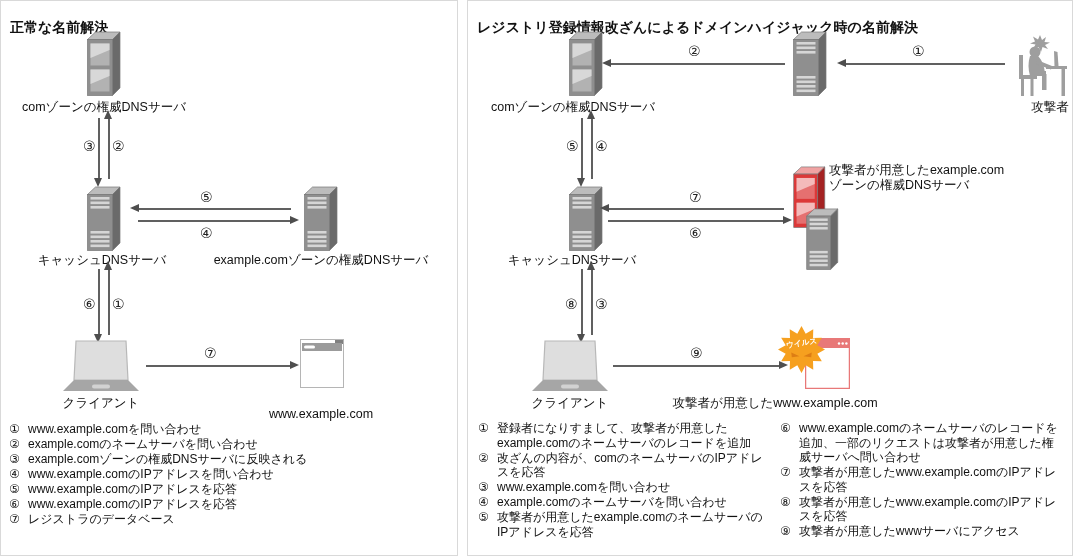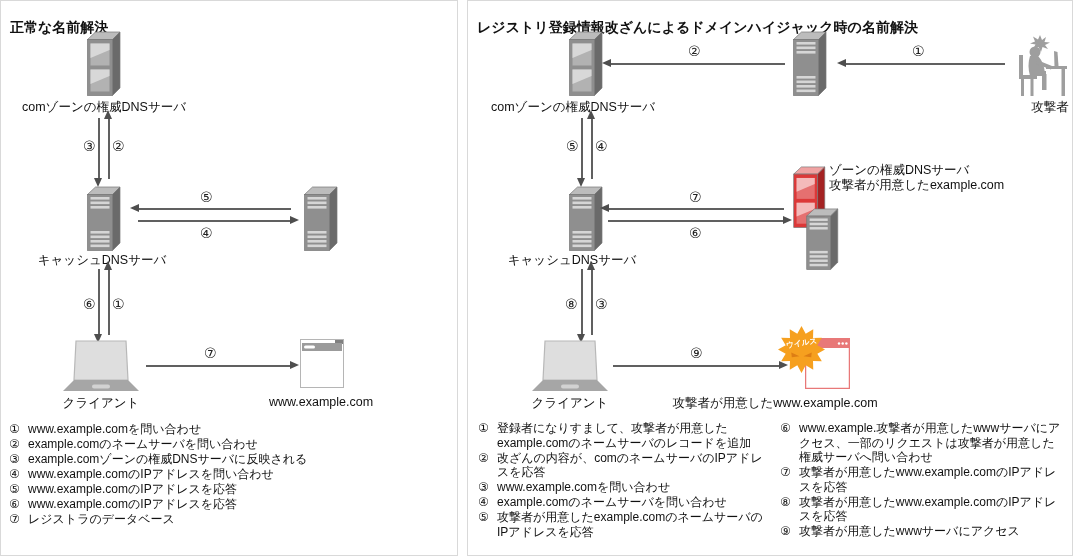--- a/index.html
+++ b/index.html
@@ -118,38 +118,39 @@
     <div class="lbl" style="left:101px;top:251px">キャッシュDNSサーバ</div>
 
     <div class="ah head-l" style="left:137px;top:207px;width:153px"></div>
     <div class="ah head-r" style="left:137px;top:219px;width:153px"></div>
     <span class="num" style="left:199px;top:189px">⑤</span>
     <span class="num" style="left:199px;top:225px">④</span>
 
     <svg class="icon srv" style="left:302px;top:184px" width="35" height="66" viewBox="0 0 35 66">
         <use href="#sym-rack"></use>
       </svg>
+    <div class="lbl" style="left:320px;top:251px">example.comゾーンの権威DNSサーバ</div>
 
     <div class="av head-d" style="left:97px;top:268px;height:66px"></div>
     <div class="av head-u" style="left:107px;top:268px;height:66px"></div>
     <span class="num" style="left:82px;top:296px">⑥</span>
     <span class="num" style="left:111px;top:296px">①</span>
 
     <svg class="icon" style="left:62px;top:339px" width="76" height="54" viewBox="0 0 76 54">
         <use href="#sym-laptop"></use>
       </svg>
     <div class="lbl" style="left:100px;top:394px">クライアント</div>
 
     <div class="ah head-r" style="left:145px;top:364px;width:145px"></div>
     <span class="num" style="left:203px;top:345px">⑦</span>
 
     <svg class="icon" style="left:299px;top:338px" width="44" height="49" viewBox="0 0 44 49">
         <use href="#sym-browser-gray"></use>
       </svg>
-    <div class="lbl" style="left:320px;top:394px">www.example.com</div>
+    <div class="lbl" style="left:320px;top:406px">www.example.com</div>
 
     <div class="legend" style="left:8px;top:421px;width:442px">
       <div class="lg-item">
           <span class="lg-num">①</span>
           <span class="lg-text">www.example.comを問い合わせ</span>
         </div>
       <div class="lg-item">
           <span class="lg-num">②</span>
           <span class="lg-text">example.comのネームサーバを問い合わせ</span>
         </div>
@@ -213,22 +214,22 @@
     <span class="num" style="left:221px;top:189px">⑦</span>
     <span class="num" style="left:221px;top:225px">⑥</span>
 
     <svg class="icon srv srv-red" style="left:324px;top:164px" width="34" height="63" viewBox="0 0 35 66">
         <use href="#sym-cabinet"></use>
       </svg>
     <svg class="icon srv" style="left:337px;top:206px" width="34" height="63" viewBox="0 0 35 66">
         <use href="#sym-rack"></use>
       </svg>
     <div class="lbl-left" style="left:361px;top:162px">
+      <div>攻撃者が用意したexample.com</div>
       <div>ゾーンの権威DNSサーバ</div>
-      <div>攻撃者が用意したexample.com</div>
     </div>
 
     <div class="av head-d" style="left:113px;top:268px;height:66px"></div>
     <div class="av head-u" style="left:123px;top:268px;height:66px"></div>
     <span class="num" style="left:97px;top:296px">⑧</span>
     <span class="num" style="left:127px;top:296px">③</span>
 
     <svg class="icon" style="left:64px;top:339px" width="76" height="54" viewBox="0 0 76 54">
         <use href="#sym-laptop"></use>
       </svg>
@@ -264,21 +265,21 @@
           <span class="lg-text">example.comのネームサーバを問い合わせ</span>
         </div>
       <div class="lg-item">
           <span class="lg-num">⑤</span>
           <span class="lg-text">攻撃者が用意したexample.comのネームサーバのIPアドレスを応答</span>
         </div>
     </div>
     <div class="legend" style="left:312px;top:420px;width:284px">
       <div class="lg-item">
           <span class="lg-num">⑥</span>
-          <span class="lg-text">www.example.攻撃者が用意したwwwサーバにアクセス、一部のリクエストは攻撃者が用意した権威サーバへ問い合わせ</span>
+          <span class="lg-text">www.example.comのネームサーバのレコードを追加、一部のリクエストは攻撃者が用意した権威サーバへ問い合わせ</span>
         </div>
       <div class="lg-item">
           <span class="lg-num">⑦</span>
           <span class="lg-text">攻撃者が用意したwww.example.comのIPアドレスを応答</span>
         </div>
       <div class="lg-item">
           <span class="lg-num">⑧</span>
           <span class="lg-text">攻撃者が用意したwww.example.comのIPアドレスを応答</span>
         </div>
       <div class="lg-item">

